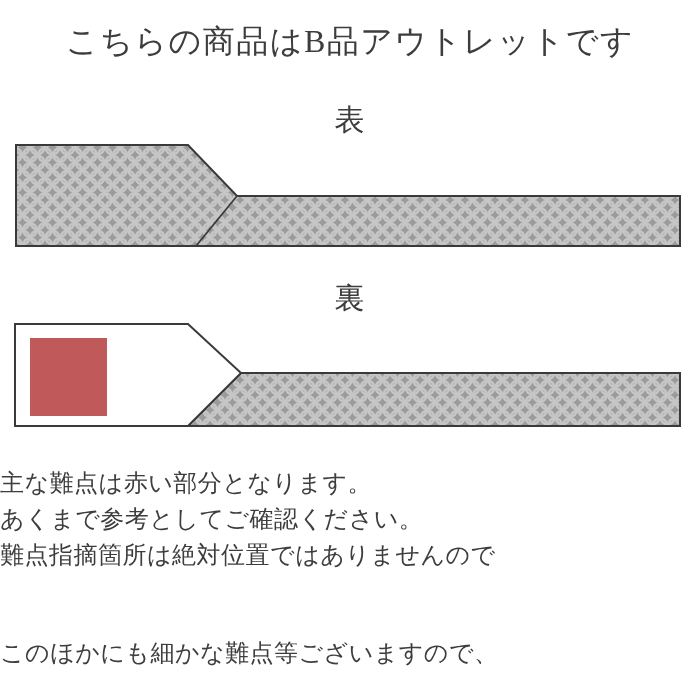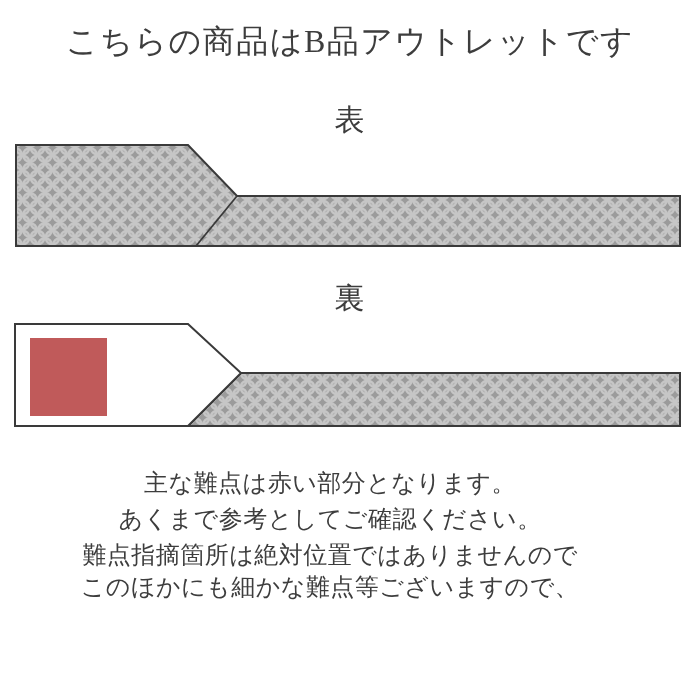--- a/index.html
+++ b/index.html
@@ -45,27 +45,26 @@
   .pat-bg{fill:var(--pattern-base);}
   .pat-ring{stroke:var(--pattern-ring);stroke-width:2.4;fill:none;}
   .outlined{stroke:var(--outline);stroke-width:2;stroke-linejoin:miter;}
   .fill-pattern{fill:url(#shippo);}
   .fill-lining{fill:var(--lining-white);}
   .seam{stroke:var(--outline);stroke-width:1.8;fill:none;}
   .defect{fill:var(--defect-red);}
 
   .note{
     position:absolute;left:0;width:636px;
-    text-align:center;
+    text-align:left;
     font-size:24px;line-height:36px;
     letter-spacing:0.5px;
-    padding-left:12px;
   }
   .note.primary{top:465px;}
-  .note.secondary{top:569px;}
+  .note.secondary{top:635px;}
 </style>
 </head>
 <body>
 
 <div class="canvas">
 
   <h1 class="page-title">こちらの商品はB品アウトレットです</h1>
 
   <div class="side-label front">表</div>
 

